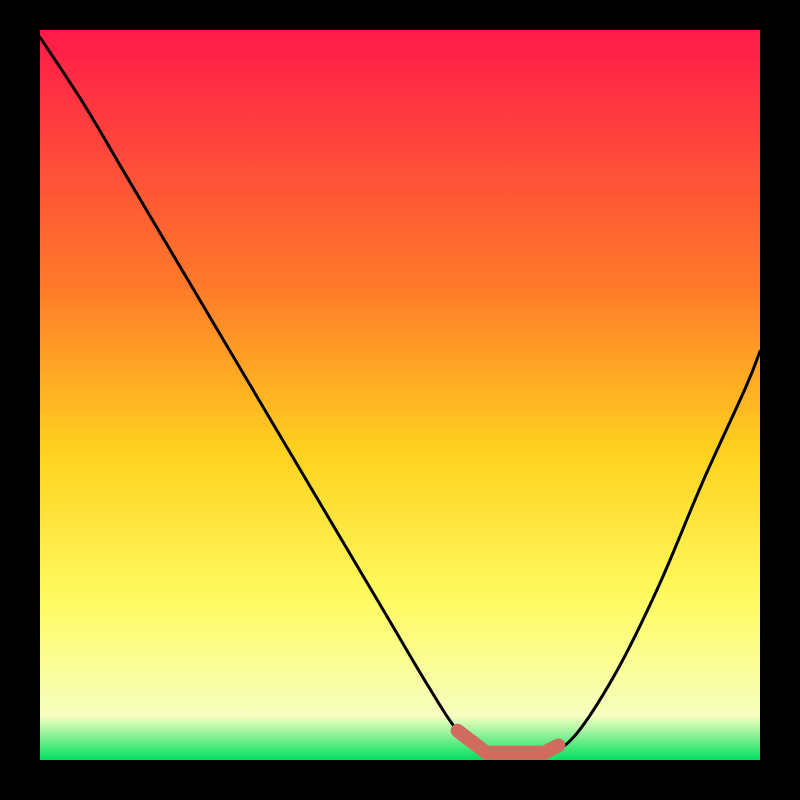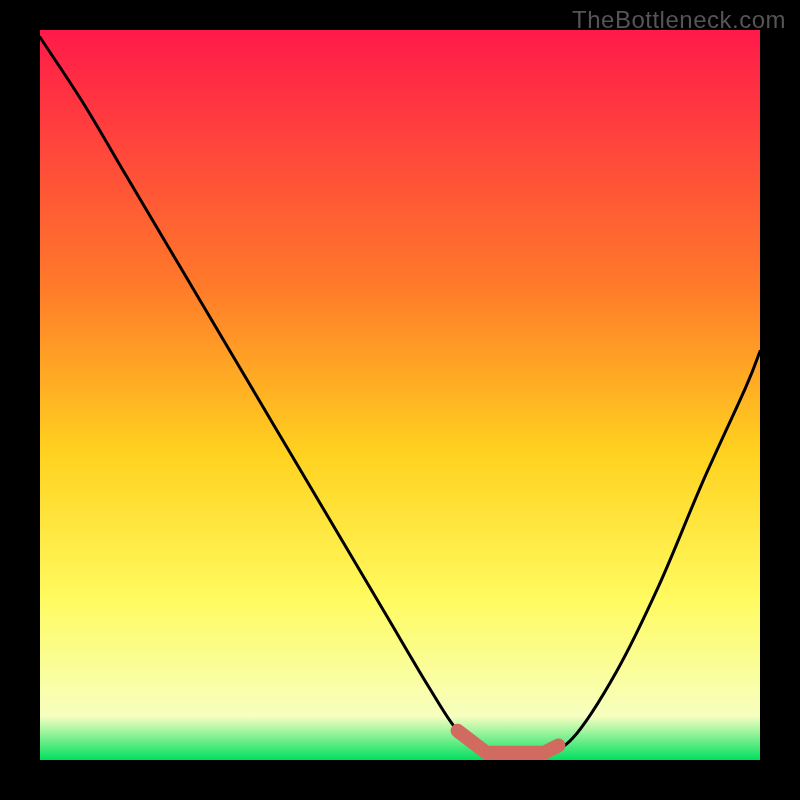--- a/index.html
+++ b/index.html
@@ -30,21 +30,20 @@
   svg {
     position: absolute;
     left: 0;
     top: 0;
   }
 </style>
 </head>
 <body>
 
 <div class="frame">
-  <div class="watermark">TheBottleneck.com</div>
 
   <svg id="chart-svg" width="800" height="800" viewBox="0 0 800 800">
     <defs>
       <linearGradient id="bg-grad" x1="0" y1="0" x2="0" y2="1">
         <stop id="g0" offset="0%" stop-color="#ff1a4a"></stop>
         <stop id="g1" offset="35%" stop-color="#ff7a2a"></stop>
         <stop id="g2" offset="58%" stop-color="#ffd21f"></stop>
         <stop id="g3" offset="78%" stop-color="#fffb60"></stop>
         <stop id="g4" offset="94%" stop-color="#f7ffc0"></stop>
         <stop id="g5" offset="100%" stop-color="#00e060"></stop>

